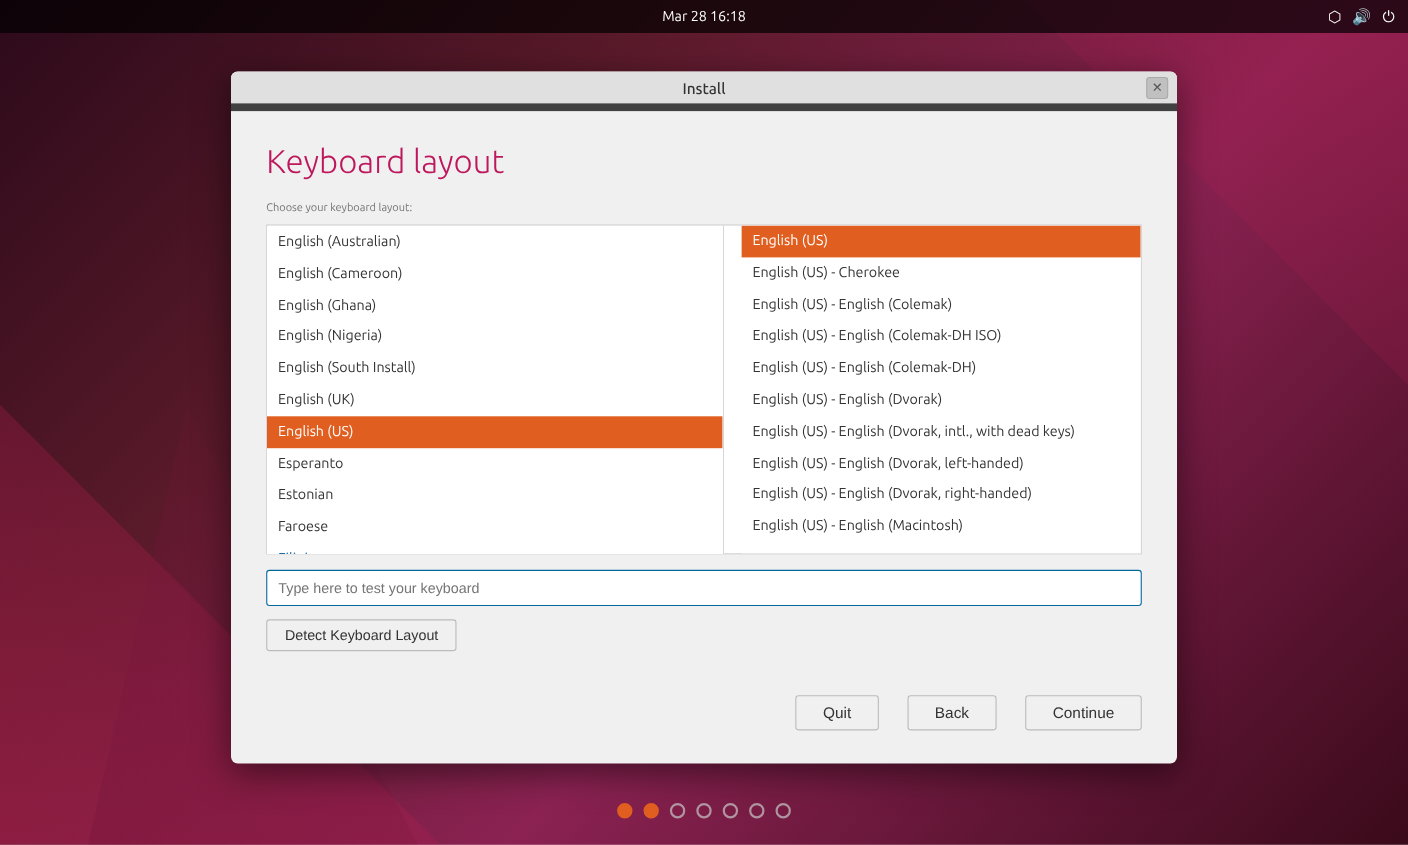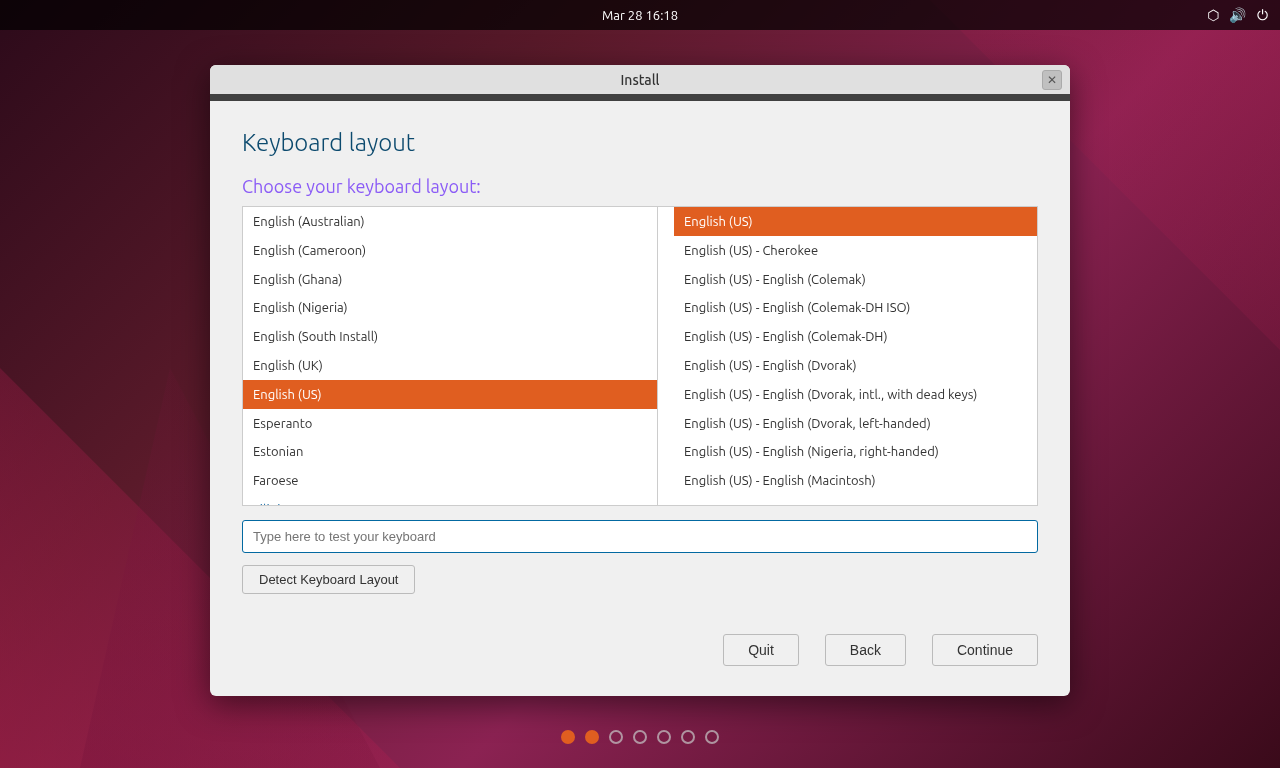--- a/index.html
+++ b/index.html
@@ -109,29 +109,29 @@
       justify-content: center;
       font-size: 12px;
       color: #555;
     }
 
     .dialog-content {
       padding: 28px 32px 24px 32px;
     }
 
     .page-title {
-      font-size: 24px;
+      font-size: 30px;
       font-weight: 300;
-      color: #0c4a6e;
+      color: #be185d;
       margin-bottom: 20px;
     }
 
     .choose-label {
-      font-size: 18px;
-      color: #8b5cf6;
+      font-size: 10px;
+      color: #737373;
       margin-bottom: 10px;
     }
 
     
     .list-container {
       display: flex;
       gap: 16px;
       height: 300px;
       border: 1px solid #ccc;
       background: white;
@@ -293,21 +293,21 @@
 
       <div class="list-right" id="right-list">
           <div class="list-item selected">English (US)</div>
           <div class="list-item">English (US) - Cherokee</div>
           <div class="list-item">English (US) - English (Colemak)</div>
           <div class="list-item">English (US) - English (Colemak-DH ISO)</div>
           <div class="list-item">English (US) - English (Colemak-DH)</div>
           <div class="list-item">English (US) - English (Dvorak)</div>
           <div class="list-item">English (US) - English (Dvorak, intl., with dead keys)</div>
           <div class="list-item">English (US) - English (Dvorak, left-handed)</div>
-          <div class="list-item">English (US) - English (Nigeria, right-handed)</div>
+          <div class="list-item">English (US) - English (Dvorak, right-handed)</div>
           <div class="list-item">English (US) - English (Macintosh)</div>
         </div>
     </div>
 
     
     <input class="keyboard-test" type="text" placeholder="Type here to test your keyboard" style="">
 
     
     <button class="detect-btn">Detect Keyboard Layout</button>
   </div>

